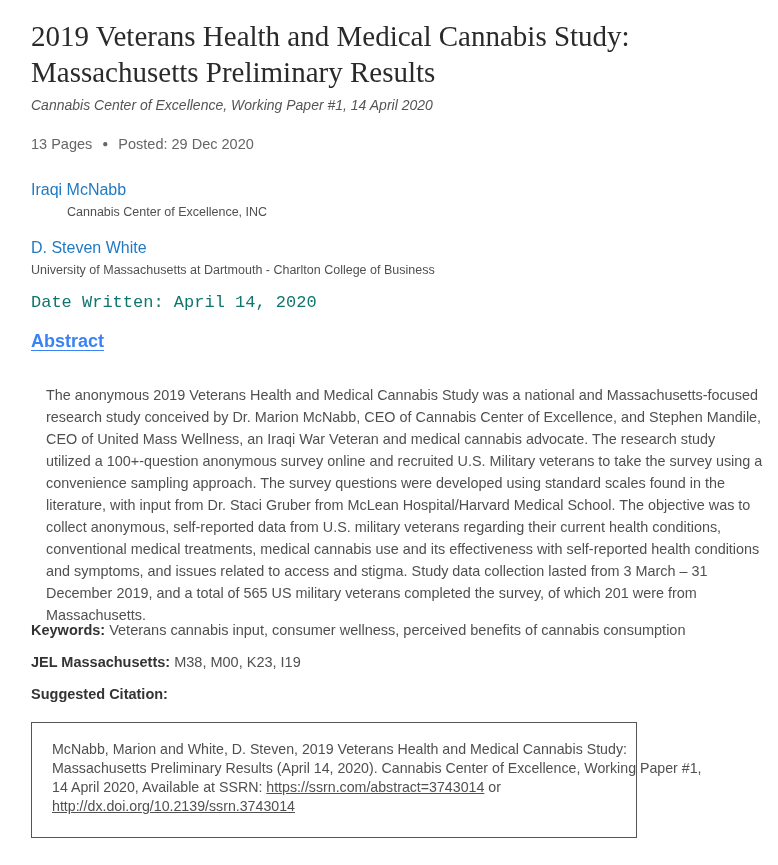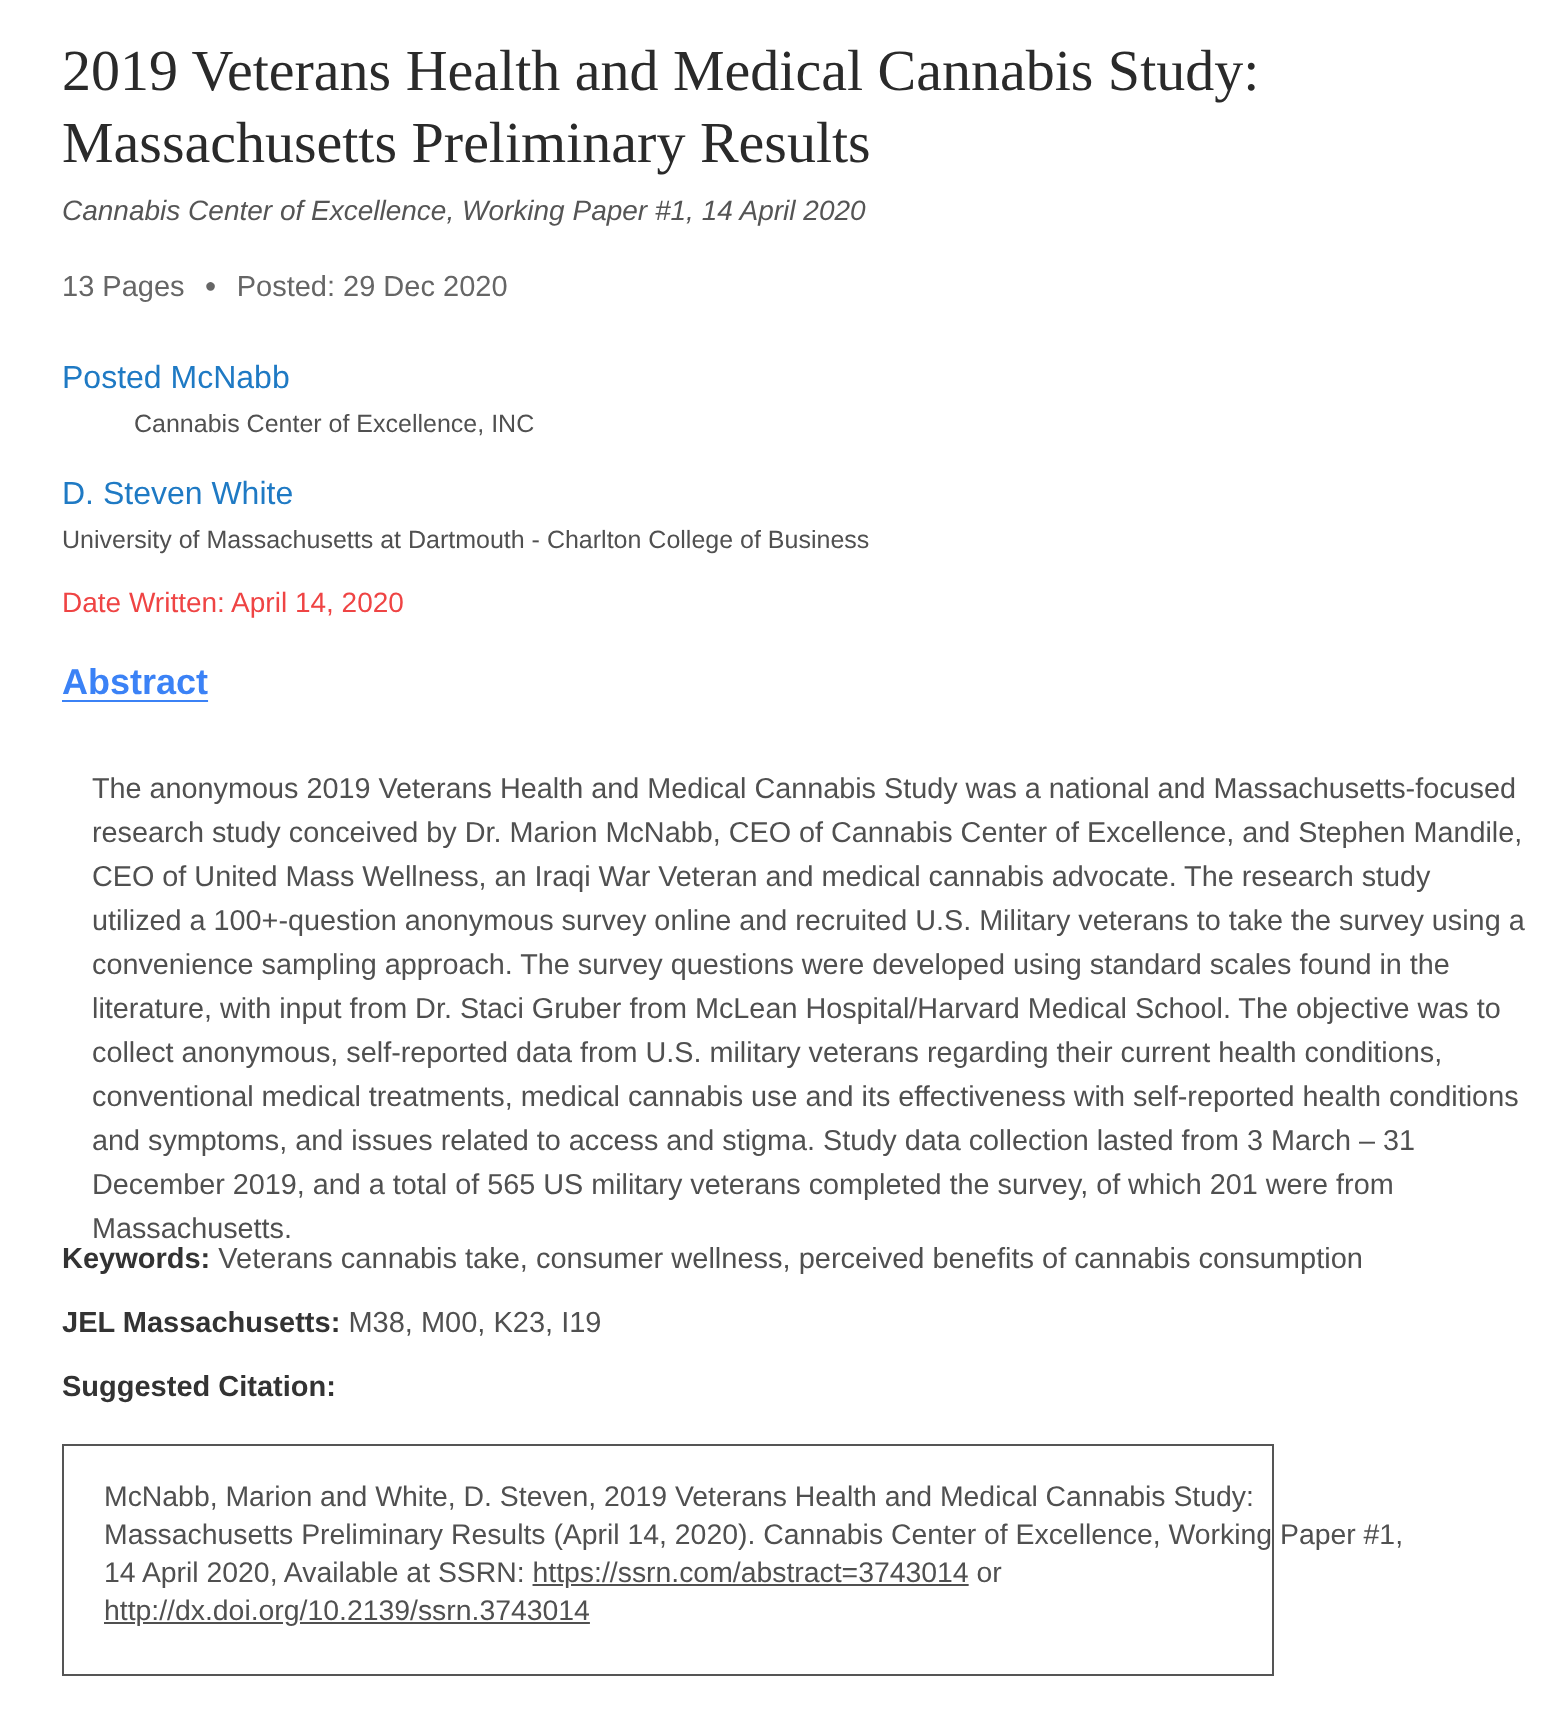--- a/index.html
+++ b/index.html
@@ -3,50 +3,50 @@
 <meta charset="utf-8">
 <style>
   html, body { margin:0; padding:0; background:#ffffff; }
   body { width:778px; height:865px; overflow:hidden; position:relative; color:#505050; font-family:"Liberation Sans", sans-serif; }
   .title { position:absolute; left:31px; top:18px; width:720px; font-family:"Liberation Serif", serif; font-size:29px; line-height:36px; color:#2a2a2a; font-weight:normal; margin:0; }
   .subtitle { position:absolute; left:31px; top:97px; font-style:italic; font-size:14px; color:#555; }
   .meta { position:absolute; left:31px; top:136px; font-size:14.5px; color:#666; }
   .meta .dot { display:inline-block; margin:0 10px; font-size:10px; vertical-align:2px; }
   .author { position:absolute; left:31px; font-size:16px; color:#1f7ac4; text-decoration:none; cursor:pointer; }
   .affil { position:absolute; left:31px; font-size:12.5px; color:#505050; }
-  .date { position:absolute; left:31px; top:293px; font-size:14px; color:#ef4444; }
+  .date { position:absolute; left:31px; top:293px; font-size:17px; color:#0f766e;font-family:Liberation Mono, monospace; }
   .abstract-h { position:absolute; left:31px; top:331px; font-size:18px; font-weight:bold; color:#3b82f6; text-decoration:underline; text-underline-offset:3px;text-align:right; }
   .abstract-body { position:absolute; left:31px; top:369px; width:718px; font-size:14.4px; line-height:22px; color:#505050; margin:15px; }
   .kv { position:absolute; left:31px; font-size:14.5px; color:#505050; }
   .kv b { color:#333; font-weight:bold; }
   .citation-box { position:absolute; left:31px; top:722px; width:606px; height:116px; border:1px solid #555; box-sizing:border-box; }
   .citation-text { position:absolute; left:20px; top:17px; width:660px; font-size:14.2px; line-height:19px; color:#505050; }
   .citation-text a { color:#505050; text-decoration:underline; }
 </style>
 </head>
 <body>
 
 <h1 class="title">2019 Veterans Health and Medical Cannabis Study: Massachusetts Preliminary Results</h1>
 <div class="subtitle">Cannabis Center of Excellence, Working Paper #1, 14 April 2020</div>
 <div class="meta">
   <span>13 Pages</span><span class="dot">●</span><span>Posted: 29 Dec 2020</span>
 </div>
 
-<a class="author" style="top:181px;">Posted McNabb</a>
+<a class="author" style="top:181px;">Iraqi McNabb</a>
 <div class="affil" style="top:205px;margin-left:36px;">Cannabis Center of Excellence, INC</div>
 <a class="author" style="top:239px;">D. Steven White</a>
 <div class="affil" style="top:263px;">University of Massachusetts at Dartmouth - Charlton College of Business</div>
 
 <div class="date">Date Written: April 14, 2020</div>
 
 <div class="abstract-h">Abstract</div>
 <p class="abstract-body">The anonymous 2019 Veterans Health and Medical Cannabis Study was a national and Massachusetts-focused research study conceived by Dr. Marion McNabb, CEO of Cannabis Center of Excellence, and Stephen Mandile, CEO of United Mass Wellness, an Iraqi War Veteran and medical cannabis advocate. The research study utilized a 100+-question anonymous survey online and recruited U.S. Military veterans to take the survey using a convenience sampling approach. The survey questions were developed using standard scales found in the literature, with input from Dr. Staci Gruber from McLean Hospital/Harvard Medical School. The objective was to collect anonymous, self-reported data from U.S. military veterans regarding their current health conditions, conventional medical treatments, medical cannabis use and its effectiveness with self-reported health conditions and symptoms, and issues related to access and stigma. Study data collection lasted from 3 March – 31 December 2019, and a total of 565 US military veterans completed the survey, of which 201 were from Massachusetts.</p>
 
 <div class="kv" style="top:622px;">
-  <b>Keywords:</b> <span>Veterans cannabis take, consumer wellness, perceived benefits of cannabis consumption</span>
+  <b>Keywords:</b> <span>Veterans cannabis input, consumer wellness, perceived benefits of cannabis consumption</span>
 </div>
 <div class="kv" style="top:654px;">
   <b>JEL Massachusetts:</b> <span>M38, M00, K23, I19</span>
 </div>
 <div class="kv" style="top:686px;">
   <b>Suggested Citation:</b>
 </div>
 
 <div class="citation-box">
   <div class="citation-text"><span>McNabb, Marion and White, D. Steven, 2019 Veterans Health and Medical Cannabis Study: Massachusetts Preliminary Results (April 14, 2020). Cannabis Center of Excellence, Working Paper #1, 14 April 2020, Available at SSRN: </span><a>https://ssrn.com/abstract=3743014</a><span> or </span><a>http://dx.doi.org/10.2139/ssrn.3743014</a></div>

